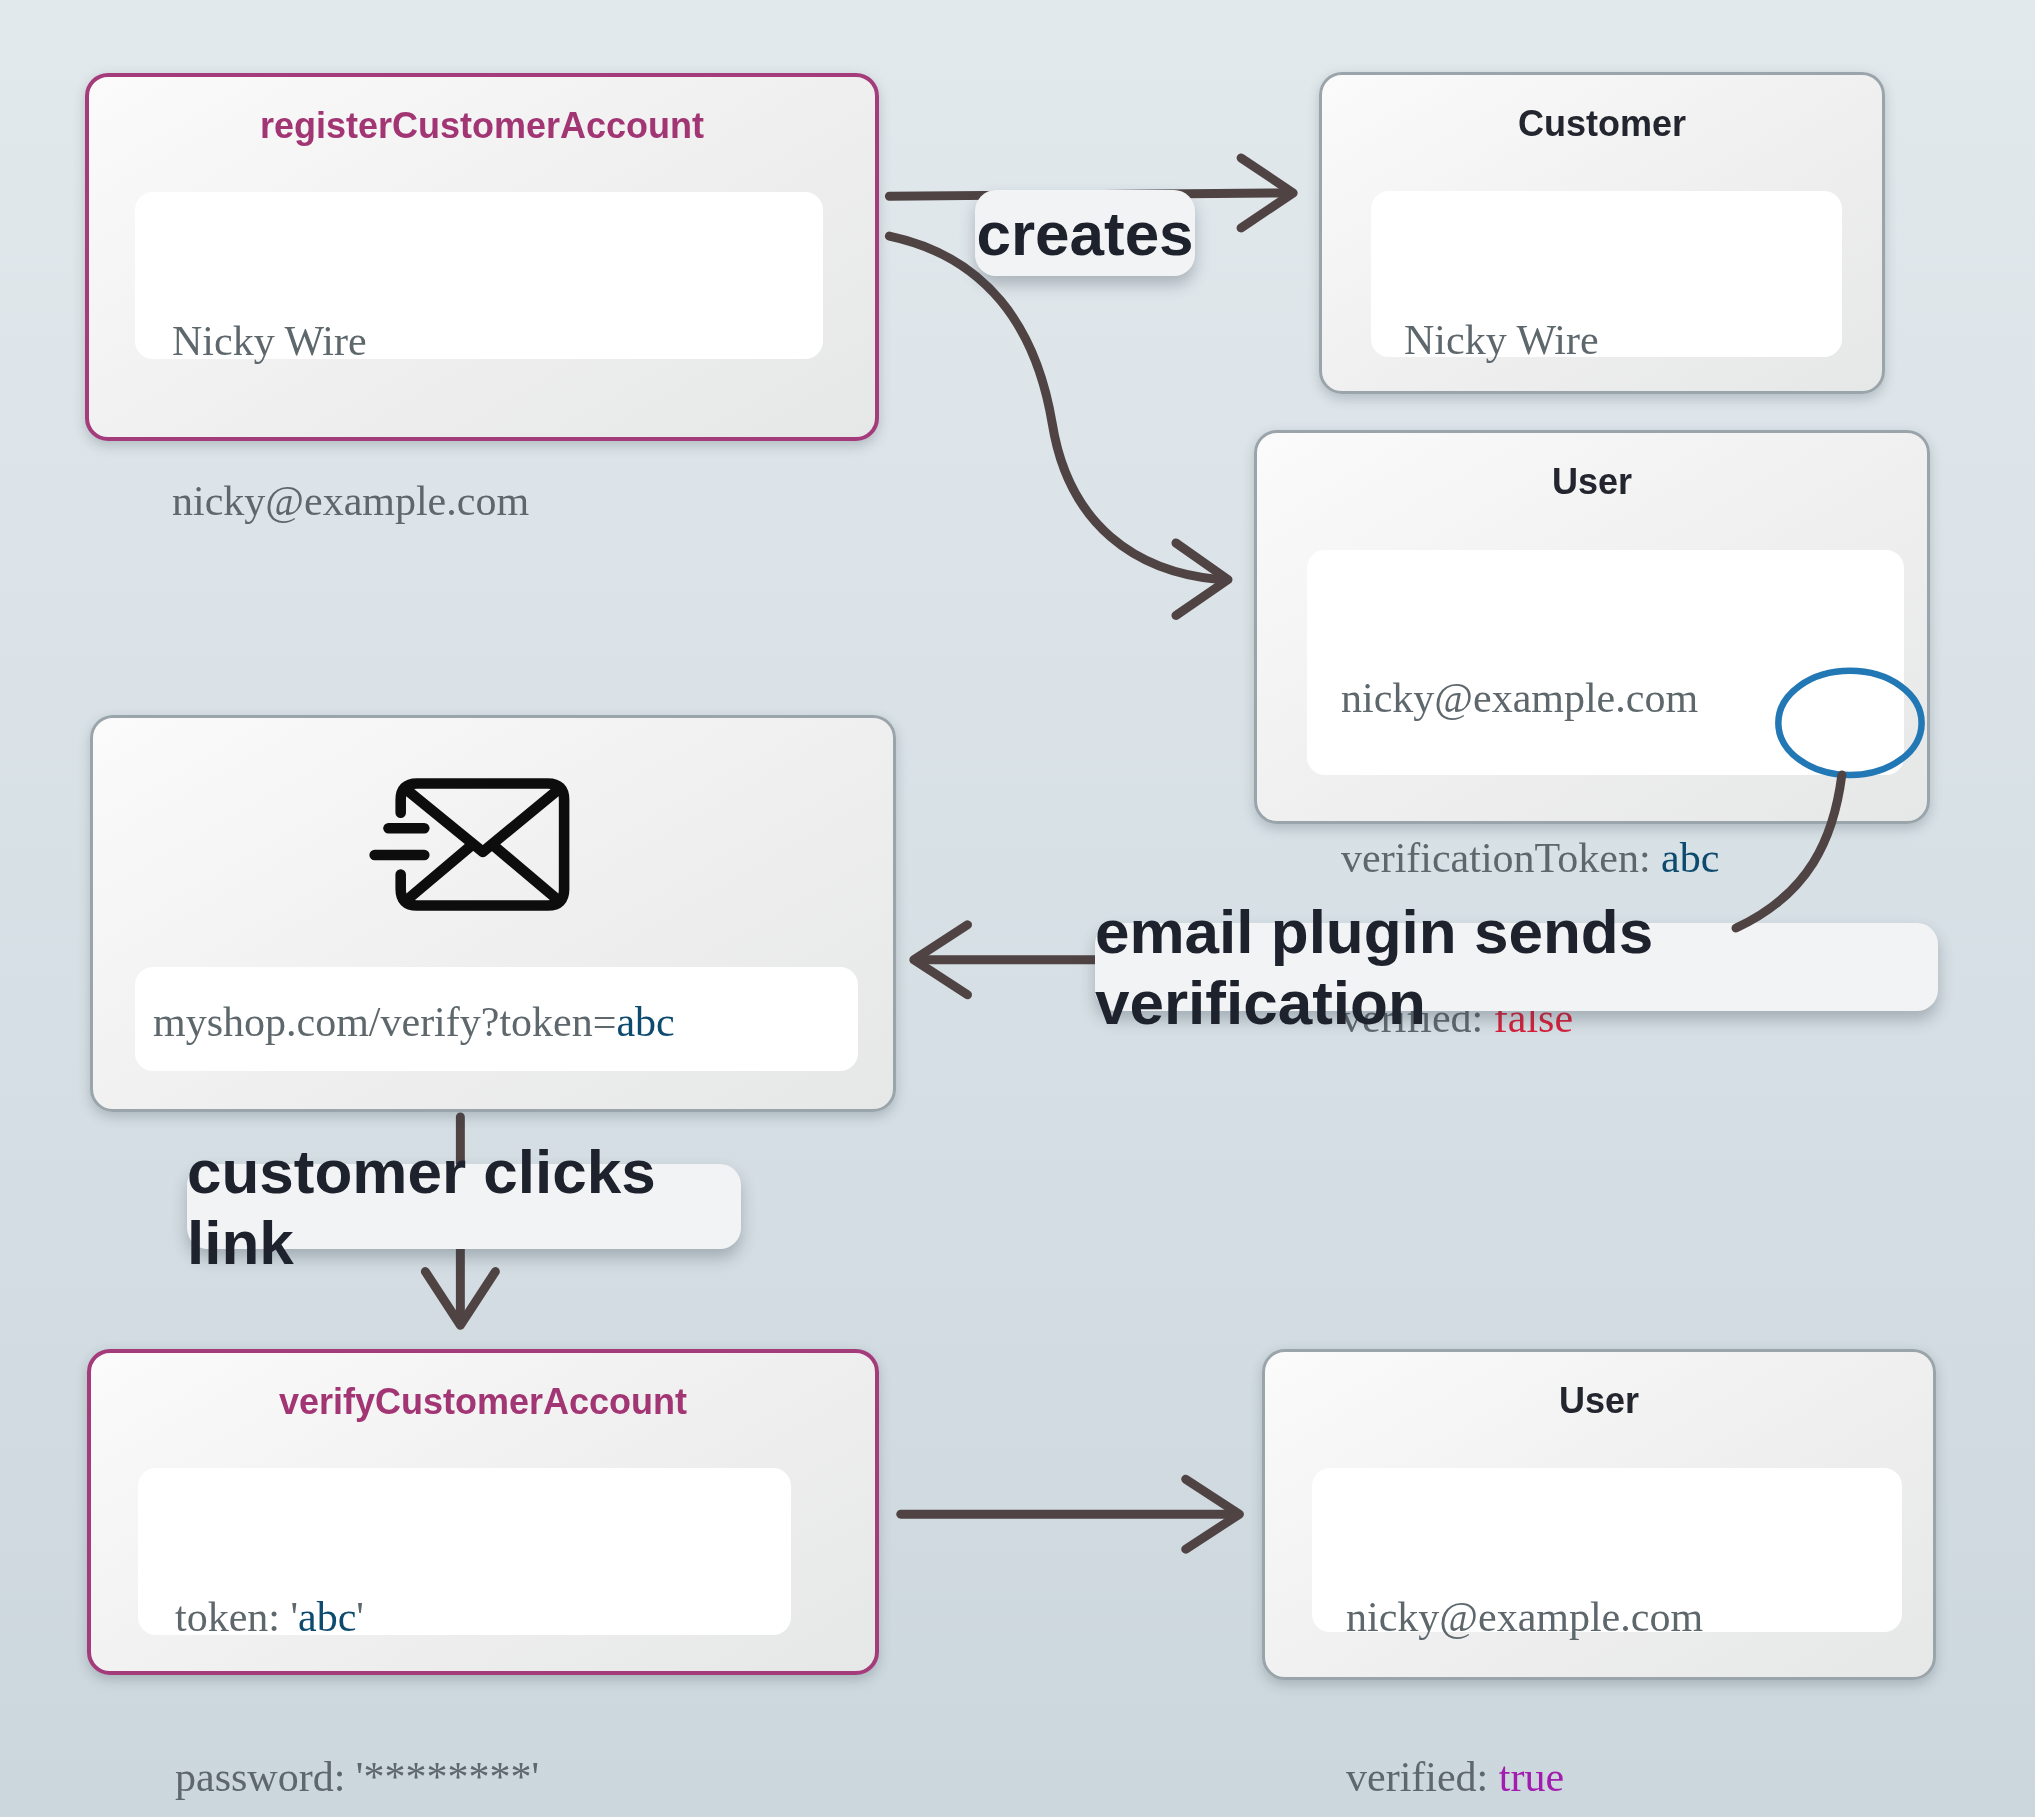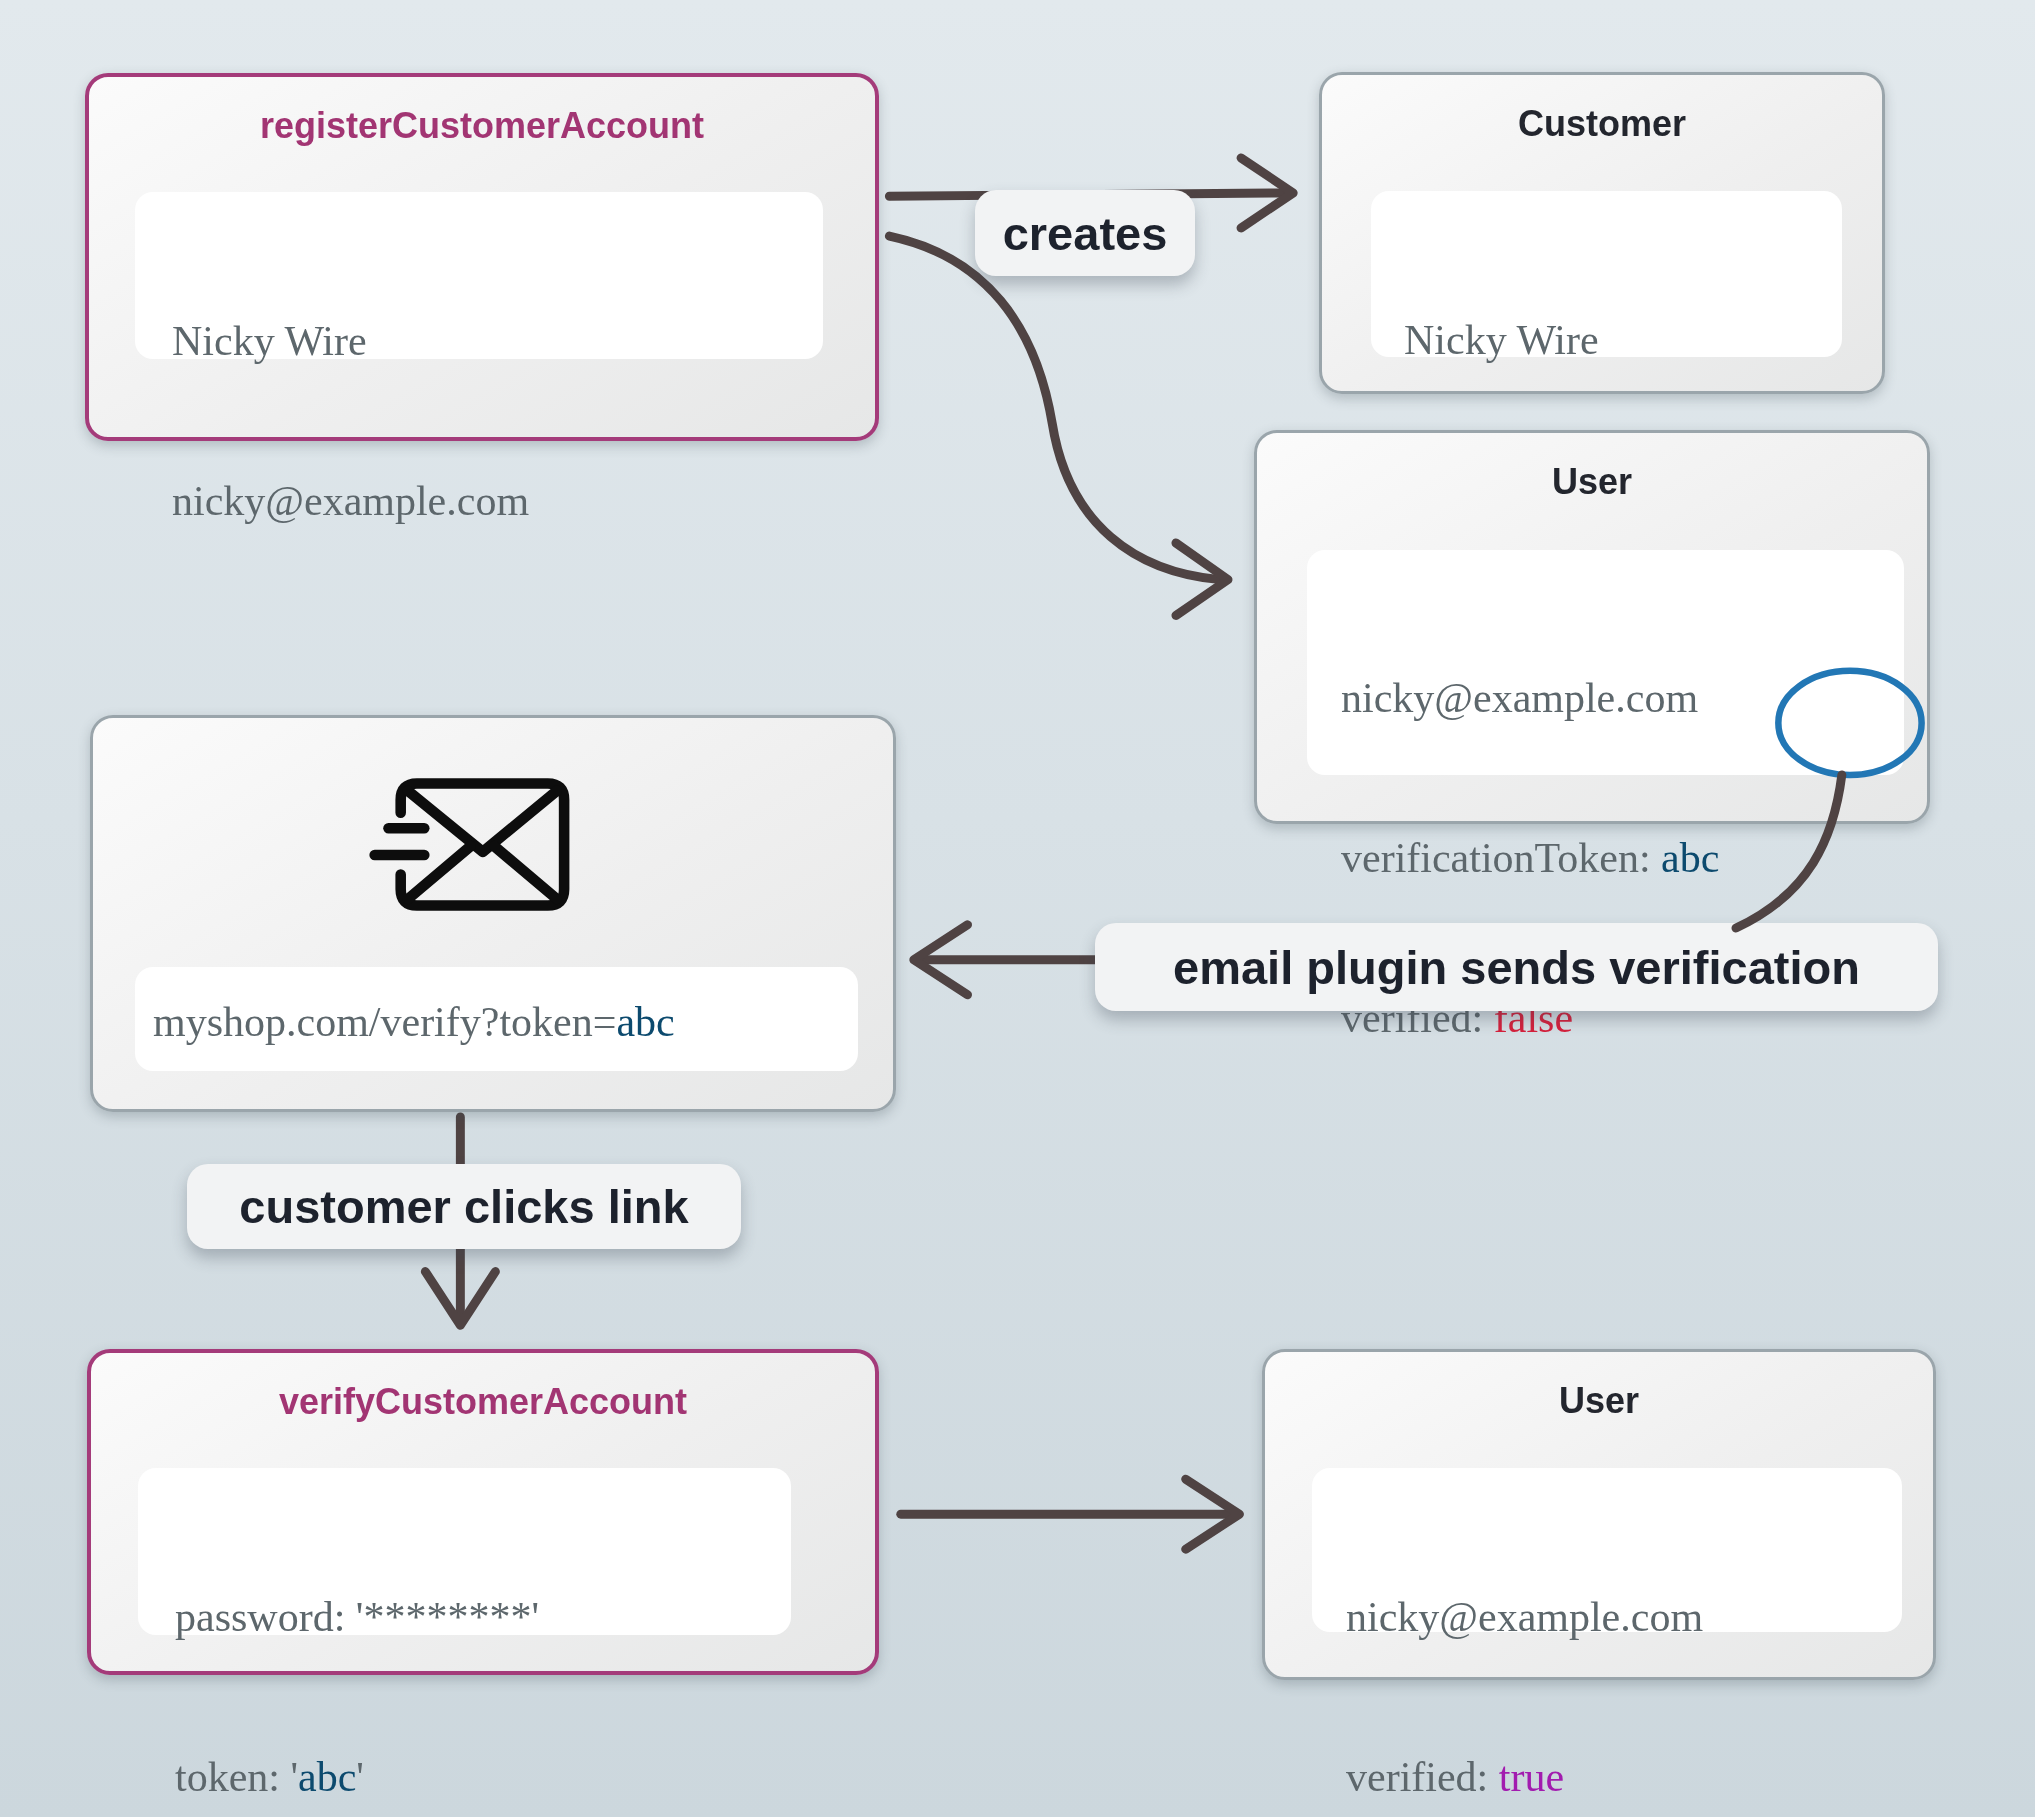--- a/index.html
+++ b/index.html
@@ -36,21 +36,21 @@
   .inner-card .row{line-height:64px;}
   .v-red{color:#d6203c;}
   .v-blue{color:#0c4a6e;}
   .v-green{color:#a21caf;}
 
   
   .edge-label{
     position:absolute;background:#f2f3f4;border-radius:21px;
     box-shadow:0 8.1px 14.7px rgba(55,65,78,.30);
     display:flex;align-items:center;justify-content:center;
-    font-weight:bold;font-size:47px;color:#1d222d;
+    font-weight:bold;font-size:62px;color:#1d222d;
   }
 
   
   #box-register{left:85px;top:73px;width:794px;height:368px;}
   #box-register .inner-card{left:46px;top:115px;width:688px;height:167px;padding:21px 0 0 37px;}
 
   #box-customer{left:1319px;top:72px;width:566px;height:322px;}
   #box-customer .inner-card{left:49px;top:116px;width:471px;height:166px;padding:21px 0 0 33px;}
 
   #box-user1{left:1254px;top:430px;width:676px;height:394px;}
@@ -156,22 +156,22 @@
   <span>email plugin sends verification</span>
 </div>
 
 <div class="edge-label" id="label-clicks">
   <span>customer clicks link</span>
 </div>
 
 <div class="node purple" id="box-verify">
   <div class="node-title">verifyCustomerAccount</div>
   <div class="inner-card">
+    <div class="row"><span>token: </span><span>'</span><span class="v-blue">abc</span><span>'</span></div>
     <div class="row"><span>password: </span><span>'********'</span></div>
-    <div class="row"><span>token: </span><span>'</span><span class="v-blue">abc</span><span>'</span></div>
   </div>
 </div>
 
 <div class="node gray" id="box-user2">
   <div class="node-title">User</div>
   <div class="inner-card">
     <div class="row">nicky@example.com</div>
     <div class="row"><span>verified: </span><span class="v-green">true</span></div>
   </div>
 </div>

